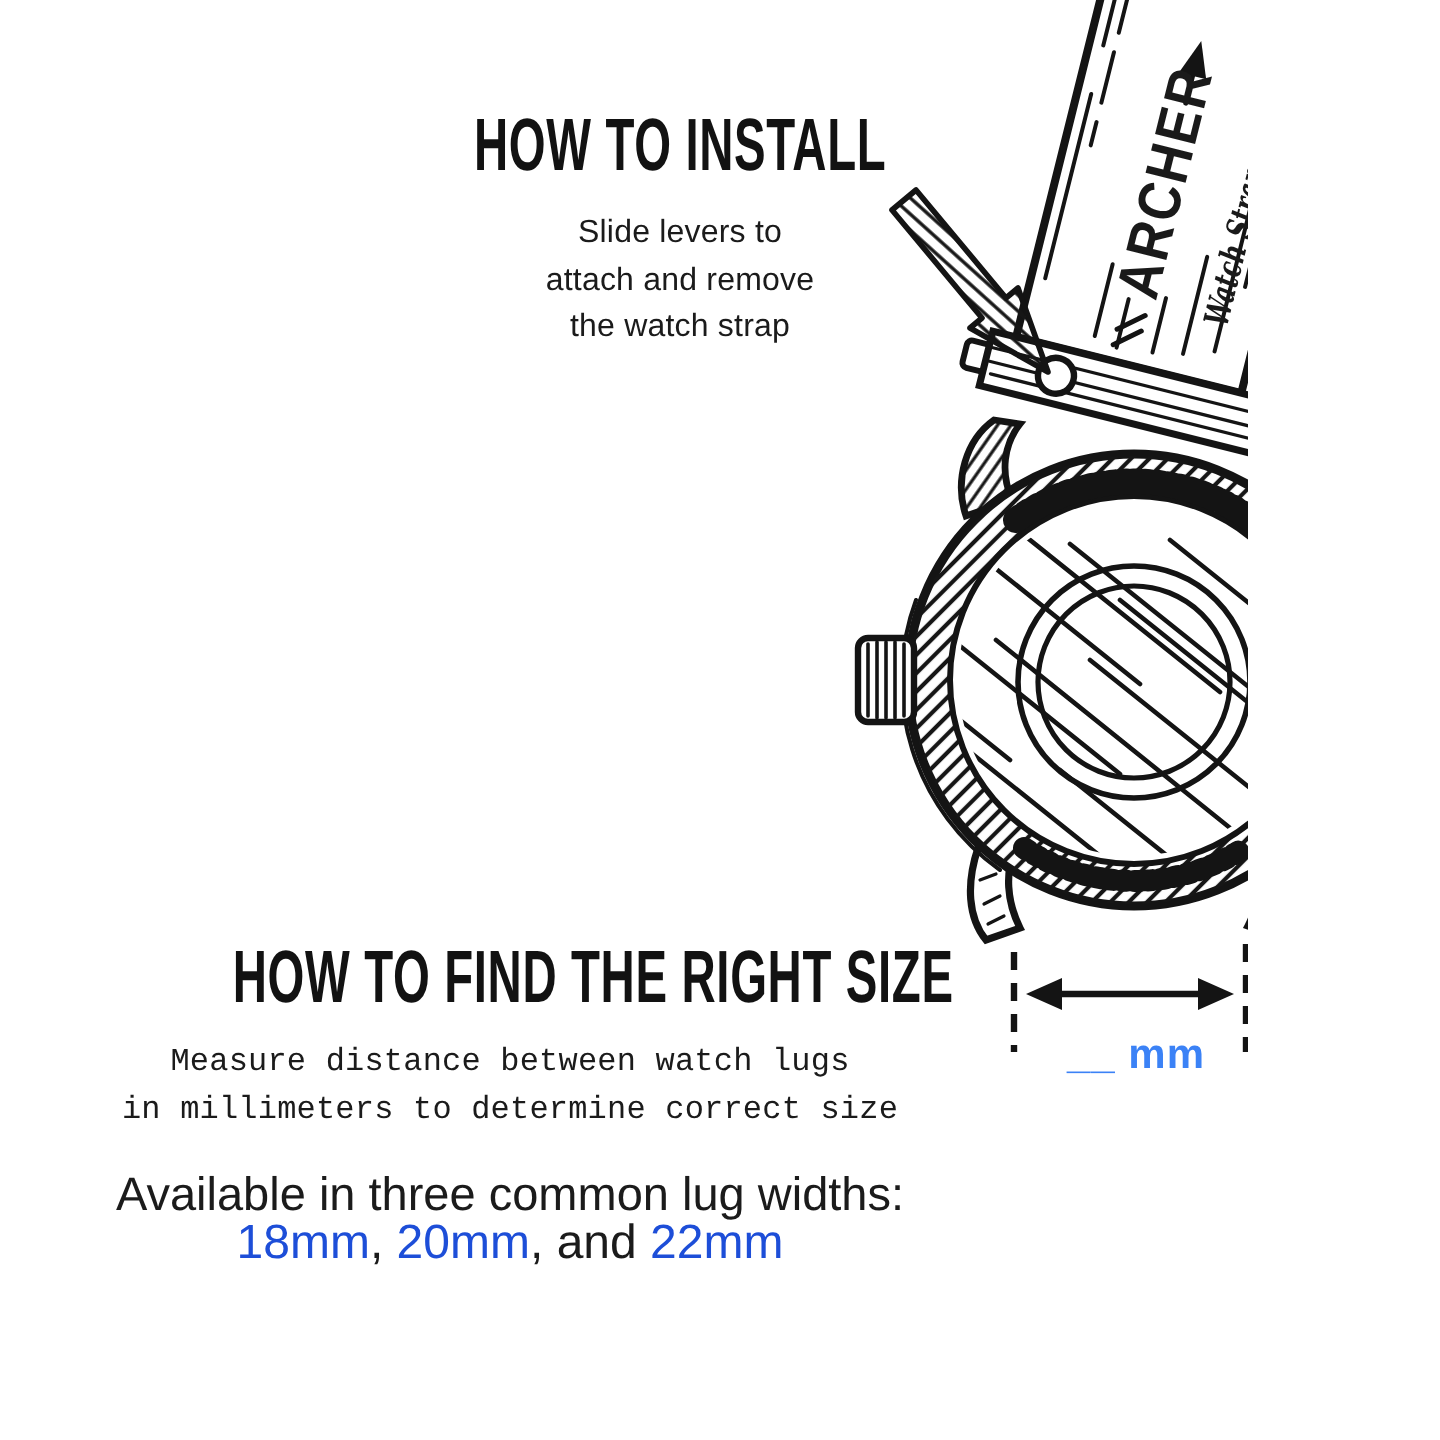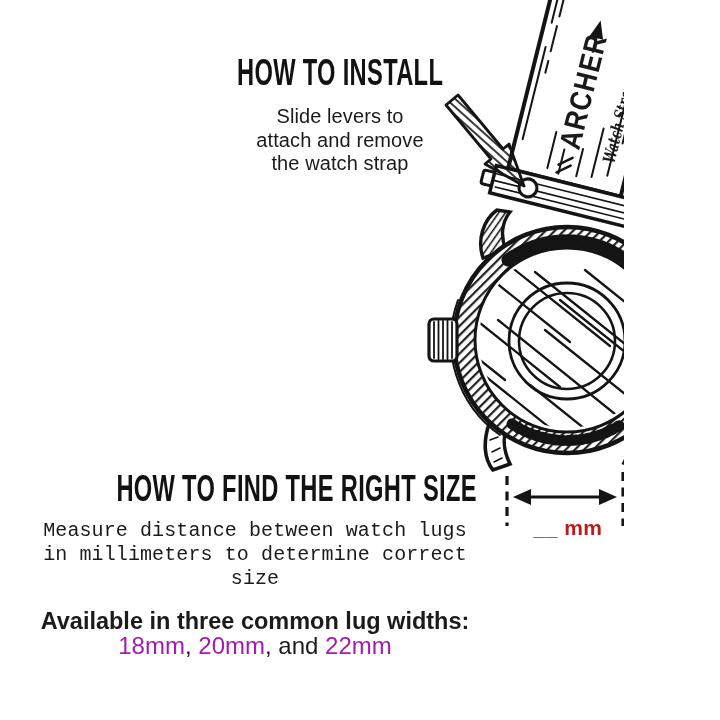--- a/index.html
+++ b/index.html
@@ -8,30 +8,30 @@
     font-family:"Liberation Sans",sans-serif;color:#141414;
   }
   .illustration{position:absolute;left:0;top:0;width:720px;height:720px;}
   .text-block{position:absolute;text-align:center;}
   .headline{
     display:inline-block;font-weight:bold;font-size:37px;line-height:41px;
     color:#121212;white-space:nowrap;transform:scaleX(0.64);transform-origin:50% 50%;
     letter-spacing:0.5px;
   }
   .copy{
-    font-size:20px;line-height:23.5px;white-space:pre-line;color:#1b1b1b;
+    font-size:16px;line-height:23.5px;white-space:pre-line;color:#1b1b1b;
     margin-top:12px;letter-spacing:0.1px;
   }
   .copy.wide{line-height:24px;margin-top:10px;font-family:Liberation Mono, monospace;}
-  .avail{font-size:23.5px;line-height:24px;color:#1b1b1b;margin-top:18px;font-weight:bold;}
+  .avail{font-size:23.5px;line-height:24px;color:#1b1b1b;margin-top:18px;}
   .sizes-line{font-size:24px;line-height:25px;color:#1b1b1b;}
-  .red{color:#a21caf;}
+  .red{color:#1d4ed8;}
   .mm-label{
     position:absolute;left:516px;top:516px;width:104px;text-align:center;
-    color:#b91c1c;font-weight:bold;font-size:21px;letter-spacing:0.5px;
+    color:#3b82f6;font-weight:bold;font-size:21px;letter-spacing:0.5px;
   }
 </style>
 </head>
 <body>
 
 <div class="canvas">
 
   <svg class="illustration" viewBox="0 0 720 720">
     <defs>
       <pattern id="rimHatch" width="6.5" height="6.5" patternUnits="userSpaceOnUse" patternTransform="rotate(45)">

